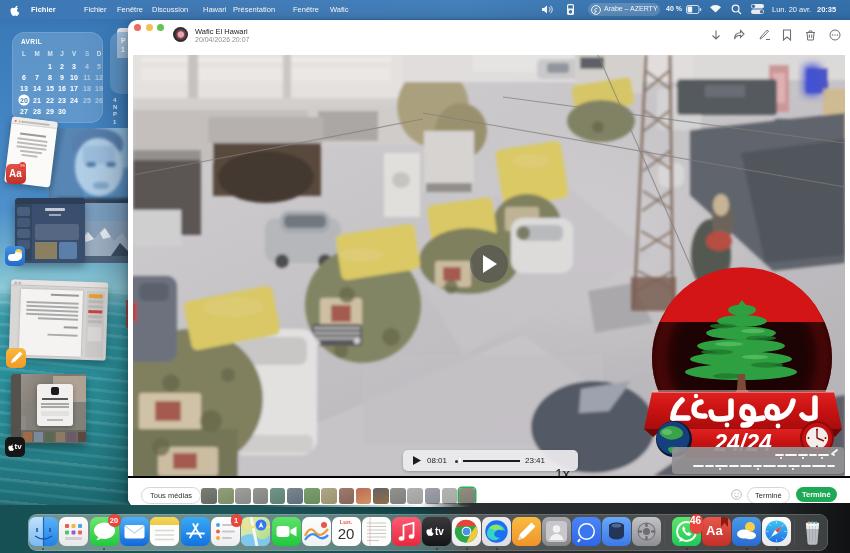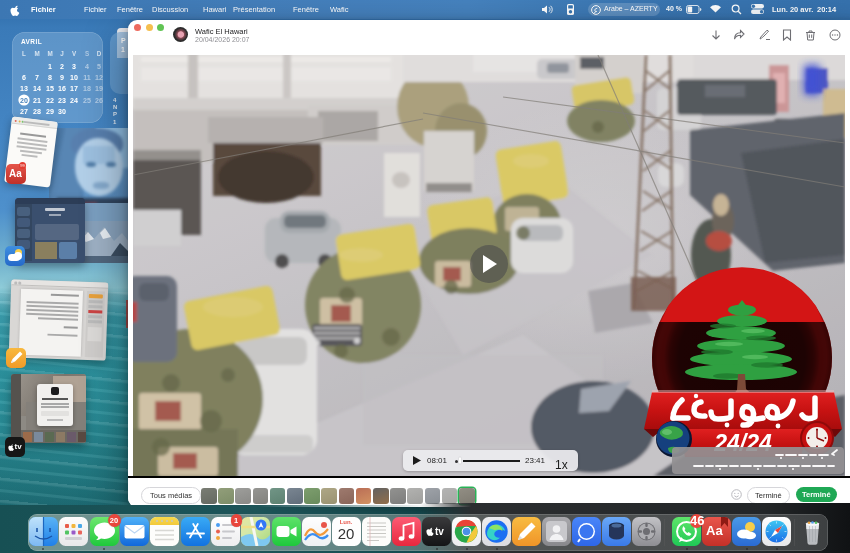--- a/index.html
+++ b/index.html
@@ -50,22 +50,22 @@
   <svg class="abs" style="left:731px;top:4px" width="11" height="11" viewBox="0 0 11 11">
         <circle cx="4.6" cy="4.6" r="3.4" fill="none" stroke="#fff" stroke-width="1.2"></circle>
         <path d="M7.2 7.2 10 10" stroke="#fff" stroke-width="1.3"></path>
       </svg>
   <svg class="abs" style="left:751px;top:4px" width="13" height="10" viewBox="0 0 13 10">
         <rect x="0" y="0" width="13" height="4.4" rx="2.2" fill="#fff" opacity=".95"></rect>
         <circle cx="2.4" cy="2.2" r="1.7" fill="#3a76b2"></circle>
         <rect x="0" y="5.6" width="13" height="4.4" rx="2.2" fill="#fff" opacity=".95"></rect>
         <circle cx="10.6" cy="7.8" r="1.7" fill="#3a76b2"></circle>
       </svg>
-  <span class="abs" style="left:772px;top:5px;font-size:7.5px;font-weight:bold">Lun. 20 avr.</span>
-  <span class="abs" style="left:817px;top:5px;font-size:7.5px;font-weight:bold">20:14</span>
+  <span class="abs" style="left:772px;top:5px;font-size:7.5px;font-weight:normal">Lun. 20 avr.</span>
+  <span class="abs" style="left:817px;top:5px;font-size:7.5px;font-weight:bold">20:35</span>
 </div>
 
 <div id="leftside">
   <div class="abs" style="left:0;top:292px;width:130px;height:220px;background:repeating-linear-gradient(186deg,rgba(255,255,255,.10) 0 2px,rgba(0,60,70,.08) 4px 11px,rgba(185,240,245,.09) 12px 14px,rgba(0,40,60,.05) 15px 22px)"></div>
   <div class="abs" style="left:126px;top:300px;width:6px;height:28px;background:#c23a34;opacity:.8"></div>
 
   <div class="abs" style="left:12px;top:32px;width:91px;height:91px;border-radius:13px;background:rgba(122,170,214,.55);box-shadow:inset 0 0 0 .5px rgba(255,255,255,.25)">
     <span class="abs" style="left:9px;top:6px;font-size:6.5px;font-weight:bold;color:#fff;letter-spacing:.4px">AVRIL</span>
     <svg width="91" height="91" style="position:absolute;left:0;top:0" font-family="Liberation Sans" text-anchor="middle">
       <g font-size="6.3" font-weight="bold" fill="#eaf1f8" opacity=".85">
@@ -582,21 +582,21 @@
   
   <div class="abs" style="left:270px;top:395px;width:175px;height:21px;border-radius:5px;background:rgba(236,236,239,.93);box-shadow:0 1px 3px rgba(0,0,0,.25)">
     <svg class="abs" style="left:9px;top:6px" width="9" height="9" viewBox="0 0 9 9">
             <path d="M1 0 9 4.5 1 9z" fill="#1c1c1c"></path>
           </svg>
     <span class="abs" style="left:24px;top:6px;font-size:8px;color:#1c1c1c">08:01</span>
     <span class="abs" style="left:52px;top:9.5px;width:3px;height:3px;border-radius:50%;background:#333"></span>
     <span class="abs" style="left:56px;top:7px;width:2px;height:7px;background:#fff;border-radius:1px;box-shadow:0 0 1px rgba(0,0,0,.4)"></span>
     <span class="abs" style="left:60px;top:10px;width:57px;height:1.6px;background:#1c1c1c"></span>
     <span class="abs" style="left:122px;top:6px;font-size:8px;color:#1c1c1c">23:41</span>
-    <span class="abs" style="left:152px;top:8px;font-size:12px;color:#1c1c1c">1x</span>
+    <span class="abs" style="left:152px;top:16px;font-size:14px;color:#1c1c1c">1x</span>
   </div>
   </div>
 
   <div class="abs" id="botbar" style="left:0;top:456px;width:100%;height:31px;background:#fff;border-top:2px solid #000000;border-radius:0 0 9px 9px">
     <span class="abs" style="left:13px;top:9px;padding:3px 8px;border:1px solid #d6d6da;border-radius:9px;font-size:7.5px;color:#333">Tous médias</span>
     <div id="thumbs">
 <span class="abs" style="left:73.0px;top:10px;width:15.5px;height:16px;border-radius:3px;background:linear-gradient(160deg,#7a7d74,#656961);"></span>
 <span class="abs" style="left:90.2px;top:10px;width:15.5px;height:16px;border-radius:3px;background:linear-gradient(160deg,#929e7a,#7d8d68);"></span>
 <span class="abs" style="left:107.4px;top:10px;width:15.5px;height:16px;border-radius:3px;background:linear-gradient(160deg,#9e9e9b,#898986);"></span>
 <span class="abs" style="left:124.6px;top:10px;width:15.5px;height:16px;border-radius:3px;background:linear-gradient(160deg,#959592,#81817d);"></span>
@@ -875,21 +875,21 @@
               <circle cx="14.5" cy="5.4" r="1.2" fill="#4a9df2"></circle>
               <circle cx="18" cy="5.8" r="1.2" fill="#52c462"></circle>
               <path d="M11.5 9v16M14.5 9v16M17.5 9v16" stroke="rgba(150,155,160,.5)" stroke-width=".8"></path>
             </g>
           </svg>
         </div>
 <div class="abs" style="left:664px;top:519px;width:1px;height:27px;background:rgba(90,90,90,.45)"></div>
         <div class="abs" style="left:794px;top:519px;width:1px;height:27px;background:rgba(90,90,90,.45)"></div>
 <div class="abs" style="left:107.5px;top:514px;width:13px;height:13px;border-radius:7px;background:#e8463c;color:#fff;font-size:7.5px;font-weight:bold;text-align:center;line-height:13px;box-shadow:0 0 0 .5px rgba(0,0,0,.1)">20</div>
         <div class="abs" style="left:230.5px;top:514px;width:11px;height:13px;border-radius:7px;background:#e8463c;color:#fff;font-size:7.5px;font-weight:bold;text-align:center;line-height:13px;box-shadow:0 0 0 .5px rgba(0,0,0,.1)">1</div>
-        <div class="abs" style="left:690.0px;top:514px;width:13px;height:14px;border-radius:7px;background:#e8463c;color:#fff;font-size:13px;font-weight:bold;text-align:center;line-height:13px;box-shadow:0 0 0 .5px rgba(0,0,0,.1)">46</div>
+        <div class="abs" style="left:690.0px;top:514px;width:13px;height:20px;border-radius:7px;background:#e8463c;color:#fff;font-size:10px;font-weight:bold;line-height:13px;box-shadow:0 0 0 .5px rgba(0,0,0,.1)">46</div>
 <span class="abs" style="left:42px;top:547.5px;width:2.4px;height:2.4px;border-radius:50%;background:rgba(30,30,30,.65)"></span>
         <span class="abs" style="left:103px;top:547.5px;width:2.4px;height:2.4px;border-radius:50%;background:rgba(30,30,30,.65)"></span>
         <span class="abs" style="left:435.5px;top:547.5px;width:2.4px;height:2.4px;border-radius:50%;background:rgba(30,30,30,.65)"></span>
         <span class="abs" style="left:465.5px;top:547.5px;width:2.4px;height:2.4px;border-radius:50%;background:rgba(30,30,30,.65)"></span>
         <span class="abs" style="left:495.5px;top:547.5px;width:2.4px;height:2.4px;border-radius:50%;background:rgba(30,30,30,.65)"></span>
         <span class="abs" style="left:685.5px;top:547.5px;width:2.4px;height:2.4px;border-radius:50%;background:rgba(30,30,30,.65)"></span>
         <span class="abs" style="left:745.5px;top:547.5px;width:2.4px;height:2.4px;border-radius:50%;background:rgba(30,30,30,.65)"></span>
         <span class="abs" style="left:775.5px;top:547.5px;width:2.4px;height:2.4px;border-radius:50%;background:rgba(30,30,30,.65)"></span>
 </div>
 </div>

